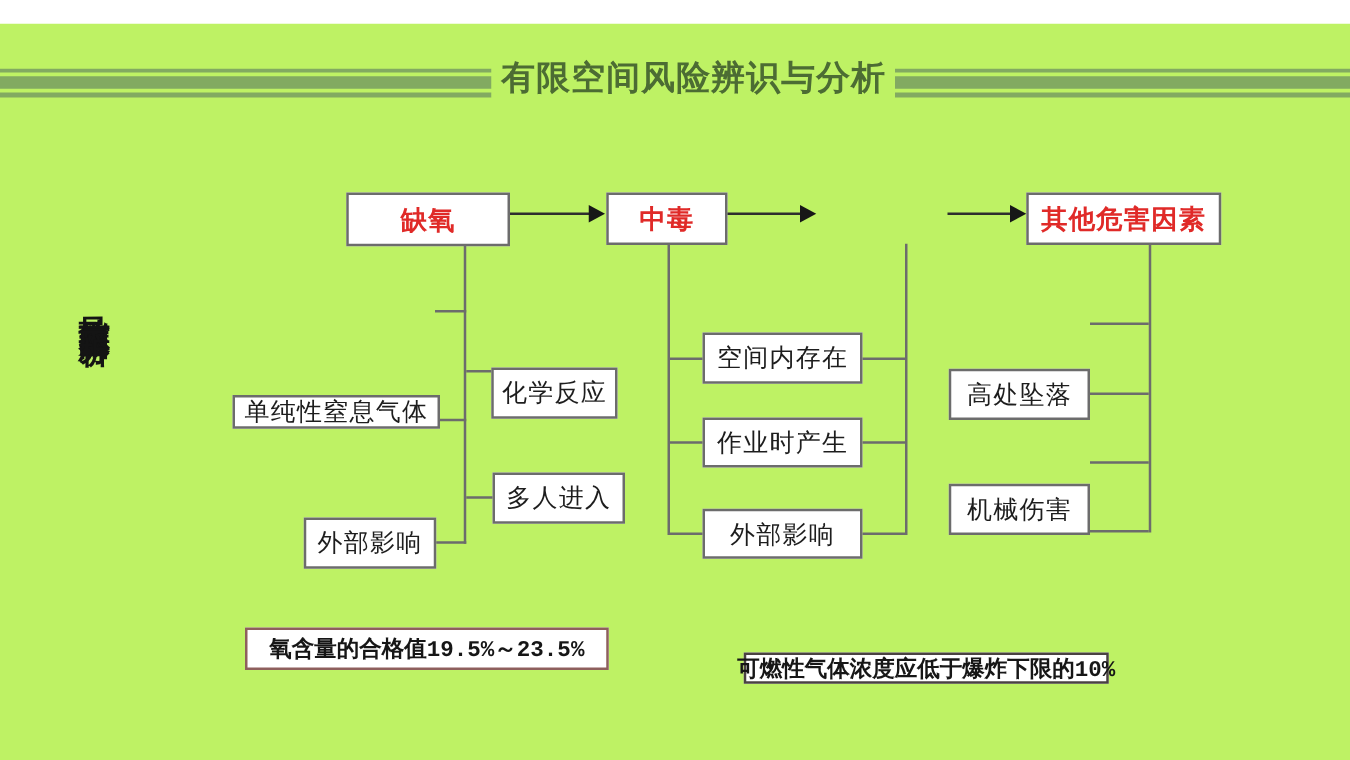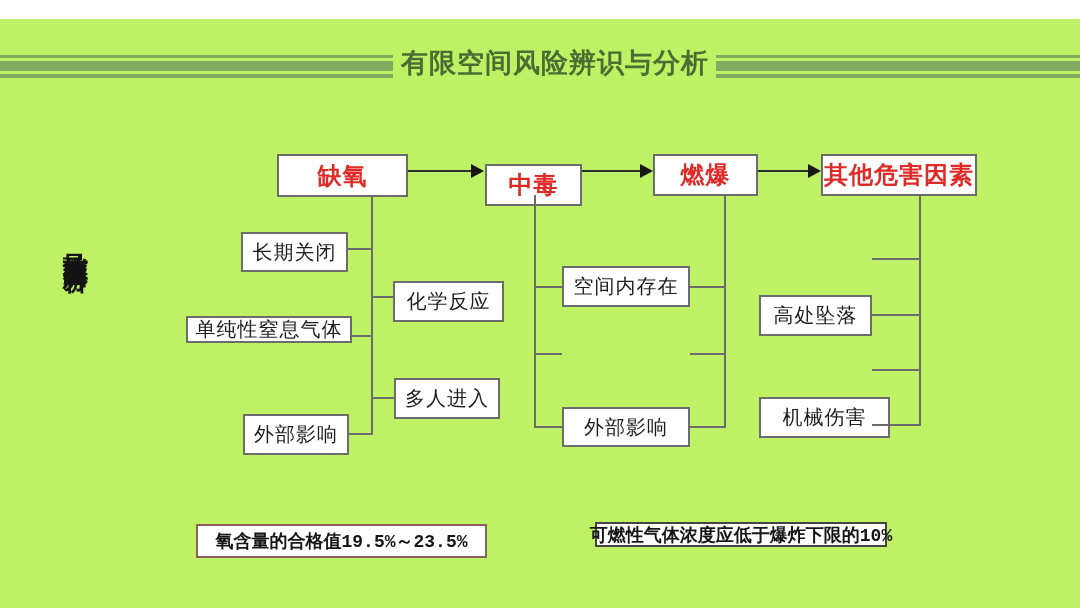--- a/index.html
+++ b/index.html
@@ -26,37 +26,37 @@
     position:absolute;left:57px;top:214px;height:240px;
     writing-mode:vertical-rl;text-orientation:upright;
     font-size:25px;font-weight:700;color:#141414;letter-spacing:2px;line-height:32px;
   }
   
   .node{
     position:absolute;box-sizing:border-box;background:#ffffff;
     border:2px solid #6c6c6c;display:flex;align-items:center;justify-content:center;
     font-size:20px;color:#1d1d1d;letter-spacing:1px;white-space:nowrap;
   }
-  .node.red{color:#e02a28;font-weight:700;font-size:24px;}
+  .node.red{color:#e02a28;font-weight:700;font-size:21px;}
   #top0{left:277px;top:135px;width:131px;height:43px;}
-  #top1{left:485px;top:145px;width:97px;height:42px;}
+  #top1{left:485px;top:135px;width:97px;height:42px;}
   #top2{left:653px;top:135px;width:105px;height:42px;}
   #top3{left:821px;top:135px;width:156px;height:42px;}
   #o0{left:241px;top:213px;width:107px;height:40px;}
-  #o1{left:393px;top:262px;width:111px;height:41px;}
+  #o1{left:393px;top:275px;width:101px;height:41px;}
   #o2{left:186px;top:297px;width:166px;height:27px;}
   #o3{left:394px;top:359px;width:106px;height:41px;}
   #o4{left:243px;top:395px;width:106px;height:41px;}
   #p0{left:562px;top:247px;width:128px;height:41px;}
   #p1{left:562px;top:315px;width:128px;height:40px;}
   #p2{left:562px;top:388px;width:128px;height:40px;}
   #h0{left:776px;top:218px;width:96px;height:43px;}
   #h1{left:759px;top:276px;width:113px;height:41px;}
   #h2{left:776px;top:331px;width:96px;height:41px;}
-  #h3{left:759px;top:378px;width:131px;height:41px;}
+  #h3{left:759px;top:368px;width:113px;height:41px;}
   
   .vl,.hl{position:absolute;background:#6c6c6c;}
   .vl{width:2px;}
   .hl{height:2px;}
   .vl1{left:371px;top:177px;height:239px;}
   .vl2{left:534px;top:176px;height:233px;}
   .vl3{left:724px;top:176px;height:233px;}
   .vl4{left:919px;top:176px;height:231px;}
   .hl1 {left:348px;top:229px;width:25px;}
   .hl2 {left:373px;top:277px;width:20px;}
@@ -85,21 +85,21 @@
   }
   .ah1{left:471px;}
   .ah2{left:640px;}
   .ah3{left:808px;}
   
   .note{
     position:absolute;box-sizing:border-box;background:#ffffff;
     display:flex;align-items:center;justify-content:center;
     font-size:18px;font-weight:700;color:#161616;white-space:nowrap;
   }
-  .note-left{left:196px;top:505px;width:291px;height:34px;border:2px solid #8e5f5d;}
+  .note-left{left:196px;top:483px;width:291px;height:34px;border:2px solid #8e5f5d;}
   .note-right{left:595px;top:503px;width:292px;height:25px;border:2px solid#4a4242;}
 </style>
 </head>
 <body>
 
 <div class="stage">
 
   <div class="stripes stripes-left">
     <div class="bar b1"></div>
     <div class="bar b2"></div>
@@ -109,37 +109,36 @@
   <div class="stripes stripes-right">
     <div class="bar b1"></div>
     <div class="bar b2"></div>
     <div class="bar b3"></div>
   </div>
 
   <div class="side-label">导致事故可原因分析</div>
 
   <div class="node red" id="top0">缺氧</div>
   <div class="node red" id="top1">中毒</div>
-  <div class="node red" id="top2">燃爆</div>
   <div class="node red" id="top3">其他危害因素</div>
 
   <div class="arrow-line a1"></div>
   <div class="arrow-head ah1"></div>
   <div class="arrow-line a2"></div>
   <div class="arrow-head ah2"></div>
   <div class="arrow-line a3"></div>
   <div class="arrow-head ah3"></div>
 
-  <div class="node" id="o0">长期关闭</div>
   <div class="node" id="o1">化学反应</div>
   <div class="node" id="o2">单纯性窒息气体</div>
   <div class="node" id="o3">多人进入</div>
   <div class="node" id="o4">外部影响</div>
 
   <div class="node" id="p0">空间内存在</div>
+  <div class="node" id="p1">作业时产生</div>
   <div class="node" id="p2">外部影响</div>
 
   <div class="node" id="h1">高处坠落</div>
   <div class="node" id="h3">机械伤害</div>
 
   <div class="vl vl1"></div>
   <div class="vl vl2"></div>
   <div class="vl vl3"></div>
   <div class="vl vl4"></div>
   <div class="hl hl1"></div>

